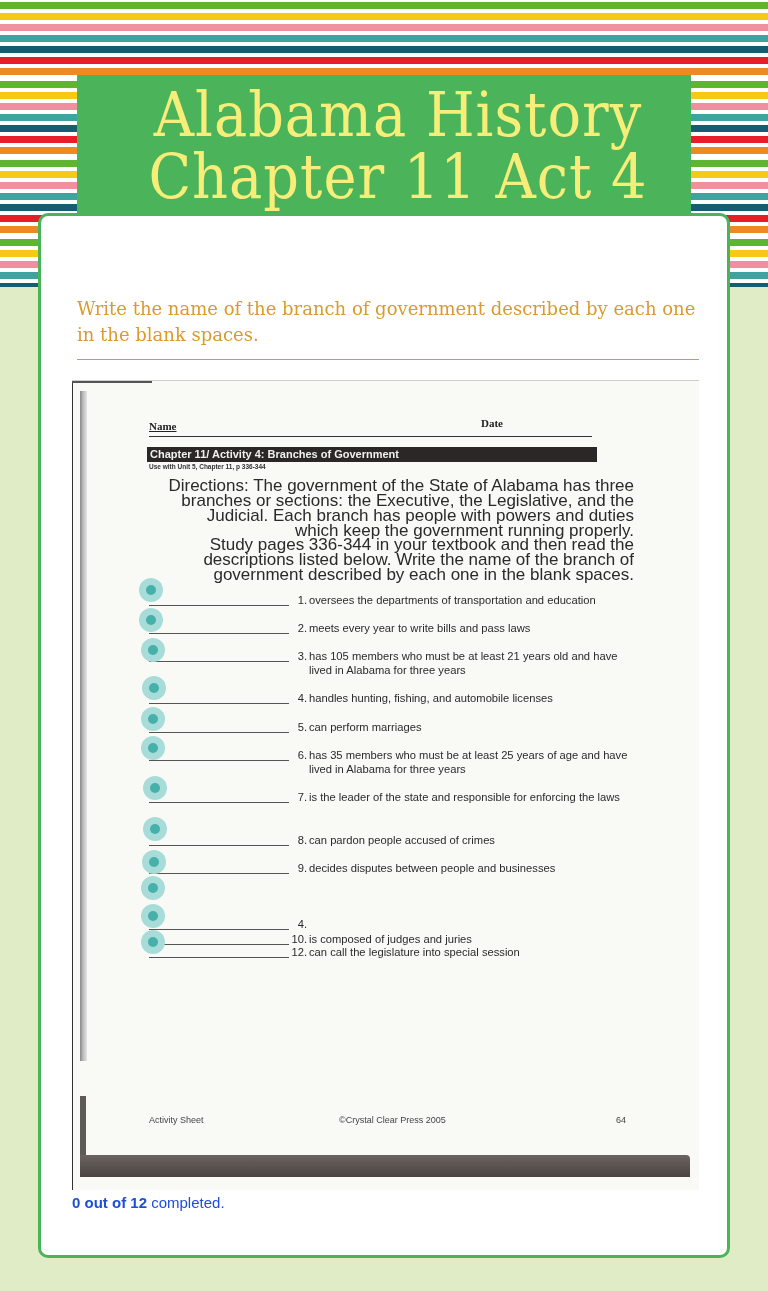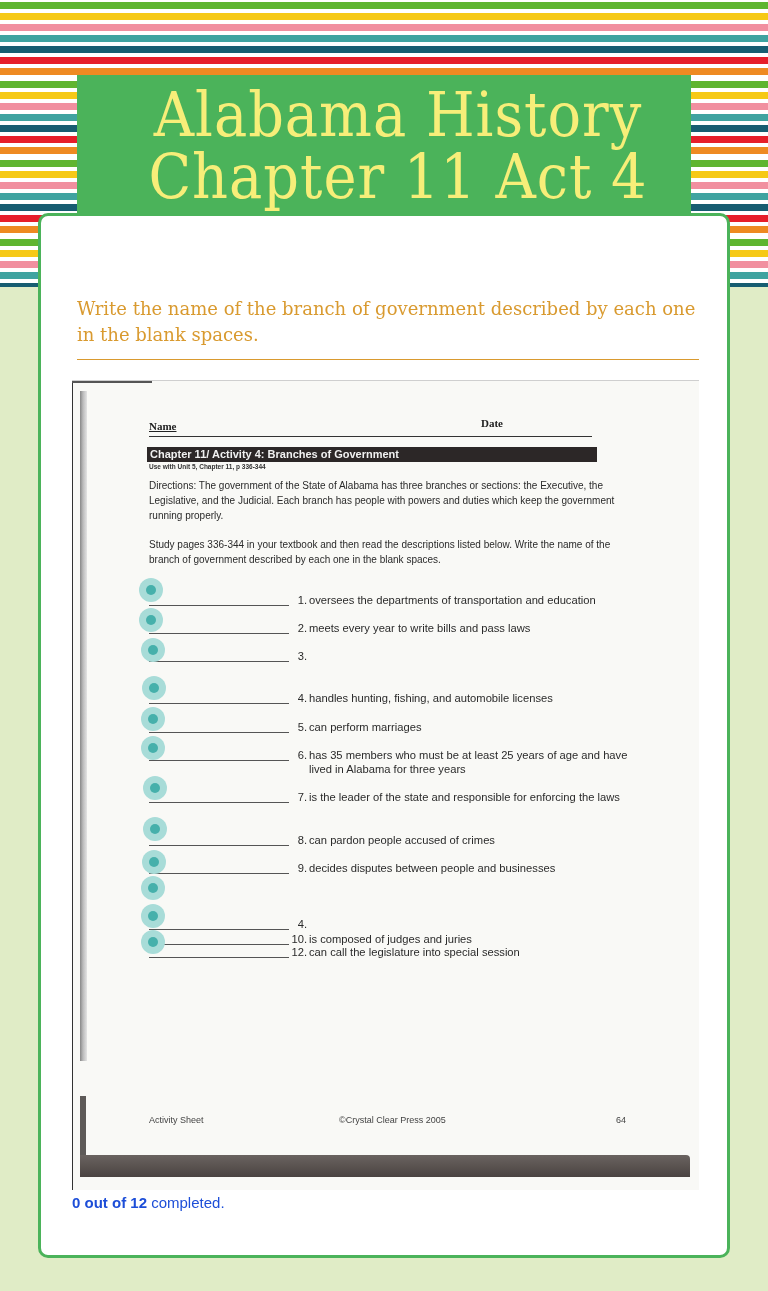--- a/index.html
+++ b/index.html
@@ -100,22 +100,22 @@
     .ws-date-label { position: absolute; left: 332px; top: -2px; }
     .ws-header-bar {
       position: absolute; left: 75px; top: 66px; width: 450px; height: 15px;
       background: #2c2727; color: #f1f1f1;
       font-size: 11px; font-weight: bold; padding-left: 3px; line-height: 15px;
     }
     .ws-subheader {
       position: absolute; left: 77px; top: 82px; font-size: 6.5px; font-weight: bold; color: #333;
     }
     .ws-para {
-      position: absolute; left: 77px; width: 470px;
-      font-size: 10px; line-height: 15px; color: #2a2a2a;
+      position: absolute; left: 92px; width: 470px;
+      font-size: 17px; line-height: 15px; color: #2a2a2a; text-align: right;
     }
     .ws-item {
       position: absolute; left: 77px; width: 480px; height: 30px;
       font-size: 11.2px; line-height: 14px; color: #2a2a2a;
     }
     .ws-item .blank {
       position: absolute; left: 0; top: 12px; width: 140px; height: 1px; background: #555;
     }
     .ws-item .num {
       position: absolute; left: 140px; top: 0; width: 18px; text-align: right;
@@ -177,20 +177,21 @@
       <span class="text">oversees the departments of transportation and education</span>
     </div>
     <div class="ws-item" style="top:240px;">
       <div class="blank"></div>
       <span class="num">2.</span>
       <span class="text">meets every year to write bills and pass laws</span>
     </div>
     <div class="ws-item" style="top:268px;">
       <div class="blank"></div>
       <span class="num">3.</span>
+      <span class="text">has 105 members who must be at least 21 years old and have lived in Alabama for three years</span>
     </div>
     <div class="ws-item" style="top:310px;">
       <div class="blank"></div>
       <span class="num">4.</span>
       <span class="text">handles hunting, fishing, and automobile licenses</span>
     </div>
     <div class="ws-item" style="top:339px;">
       <div class="blank"></div>
       <span class="num">5.</span>
       <span class="text">can perform marriages</span>

